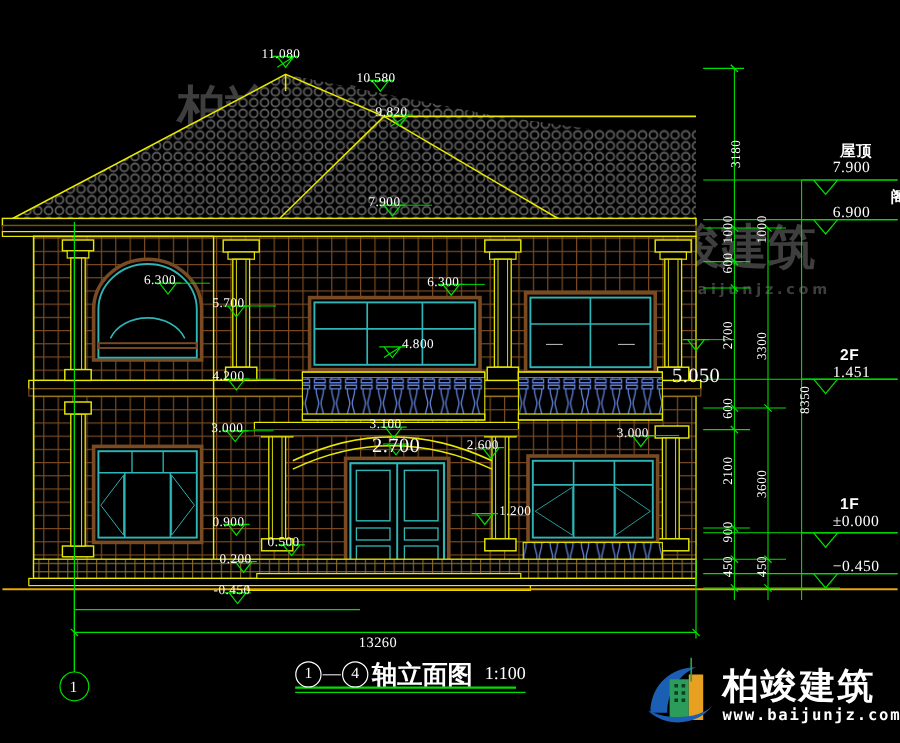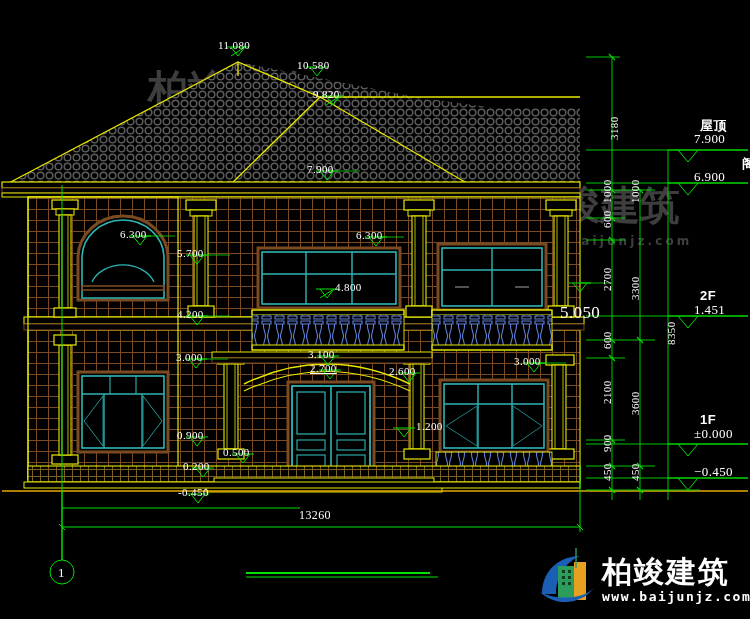--- a/index.html
+++ b/index.html
@@ -403,21 +403,21 @@
       <div class="txt" style="left: 313px; top: 88px; font-size: 11px;">9.820</div>
       <div class="txt" style="left: 307px; top: 163px; font-size: 11px;">7.900</div>
       <div class="txt" style="left: 120px; top: 228px; font-size: 11px;">6.300</div>
       <div class="txt" style="left: 177px; top: 247px; font-size: 11px;">5.700</div>
       <div class="txt" style="left: 356px; top: 229px; font-size: 11px;">6.300</div>
       <div class="txt" style="left: 307px; top: 281px; font-size: 11px; padding-left: 28px;">4.800</div>
       <div class="txt" style="left: 177px; top: 308px; font-size: 11px;">4.200</div>
       <div class="txt" style="left: 560px; top: 275px; font-size: 17px; margin-top: 28px;">5.050</div>
       <div class="txt" style="left: 176px; top: 351px; font-size: 11px;">3.000</div>
       <div class="txt" style="left: 308px; top: 348px; font-size: 11px;">3.100</div>
-      <div class="txt" style="left: 310px; top: 362px; font-size: 11px; text-decoration: underline;">2.700</div>
+      <div class="txt" style="left: 310px; top: 362px; font-size: 17px;">2.700</div>
       <div class="txt" style="left: 389px; top: 365px; font-size: 11px;">2.600</div>
       <div class="txt" style="left: 514px; top: 355px; font-size: 11px;">3.000</div>
       <div class="txt" style="left: 384px; top: 420px; font-size: 11px; margin-left: 32px;">1.200</div>
       <div class="txt" style="left: 177px; top: 429px; font-size: 11px;">0.900</div>
       <div class="txt" style="left: 223px; top: 446px; font-size: 11px;">0.500</div>
       <div class="txt" style="left: 183px; top: 460px; font-size: 11px;">0.200</div>
       <div class="txt" style="left: 178px; top: 486px; font-size: 11px;">-0.450</div>
     </div>
   <div id="rlevel-text">
       <div class="txt cjk" style="left: 700px; top: 117px; font-size: 13px; font-weight: bold;">屋顶</div>
@@ -437,28 +437,31 @@
       <div class="txt v" style="left: 601px; top: 349px; font-size: 11px;">600</div>
       <div class="txt v" style="left: 601px; top: 404px; font-size: 11px;">2100</div>
       <div class="txt v" style="left: 601px; top: 452px; font-size: 11px;">900</div>
       <div class="txt v" style="left: 601px; top: 481px; font-size: 11px;">450</div>
       <div class="txt v" style="left: 629px; top: 203px; font-size: 11px;">1000</div>
       <div class="txt v" style="left: 629px; top: 300px; font-size: 11px;">3300</div>
       <div class="txt v" style="left: 629px; top: 415px; font-size: 11px;">3600</div>
       <div class="txt v" style="left: 629px; top: 481px; font-size: 11px;">450</div>
     </div>
 
-  <div class="txt" style="left:299px;top:508px;font-size:12px;text-align:right;">13260</div>
+  <div class="txt" style="left:299px;top:528px;font-size:12px;text-align:right;">13260</div>
 
   <div class="txt v" style="left:608px;top:140px;font-size:11px;">3180</div>
 
   <div class="txt v" style="left:665px;top:345px;font-size:11px;">8350</div>
 
   <div class="txt" style="left:58px;top:565px;font-size:13px;">1</div>
 
+  <div id="titleblock" style="left:246px;top:548px;">
+    <span class="axnum">1</span><span class="tdash">—</span><span class="axnum">4</span><span class="tname">轴立面图</span><span class="tscale">1:100</span>
+  </div>
 
   <div id="logo">
     <svg width="62" height="62" viewBox="0 0 62 62">
       <path d="M6 46 C6 22 24 8 44 8 C30 14 20 28 20 46 Z" fill="#1a5fb4"></path>
       <path d="M22 18 h16 v34 h-16 z" fill="#2b9c5a"></path>
       <path d="M26 22 h3 v3 h-3 z M32 22 h3 v3 h-3 z M26 28 h3 v3 h-3 z
                M32 28 h3 v3 h-3 z M26 34 h3 v3 h-3 z M32 34 h3 v3 h-3 z" fill="#0f3d22"></path>
       <path d="M38 14 h12 v38 h-12 z" fill="#e8a020"></path>
       <path d="M40 0 v20" stroke="#2b9c5a" stroke-width="1.4"></path>
       <path d="M4 44 C18 58 44 58 58 40 C46 52 20 52 4 44 Z" fill="#1a5fb4"></path>

